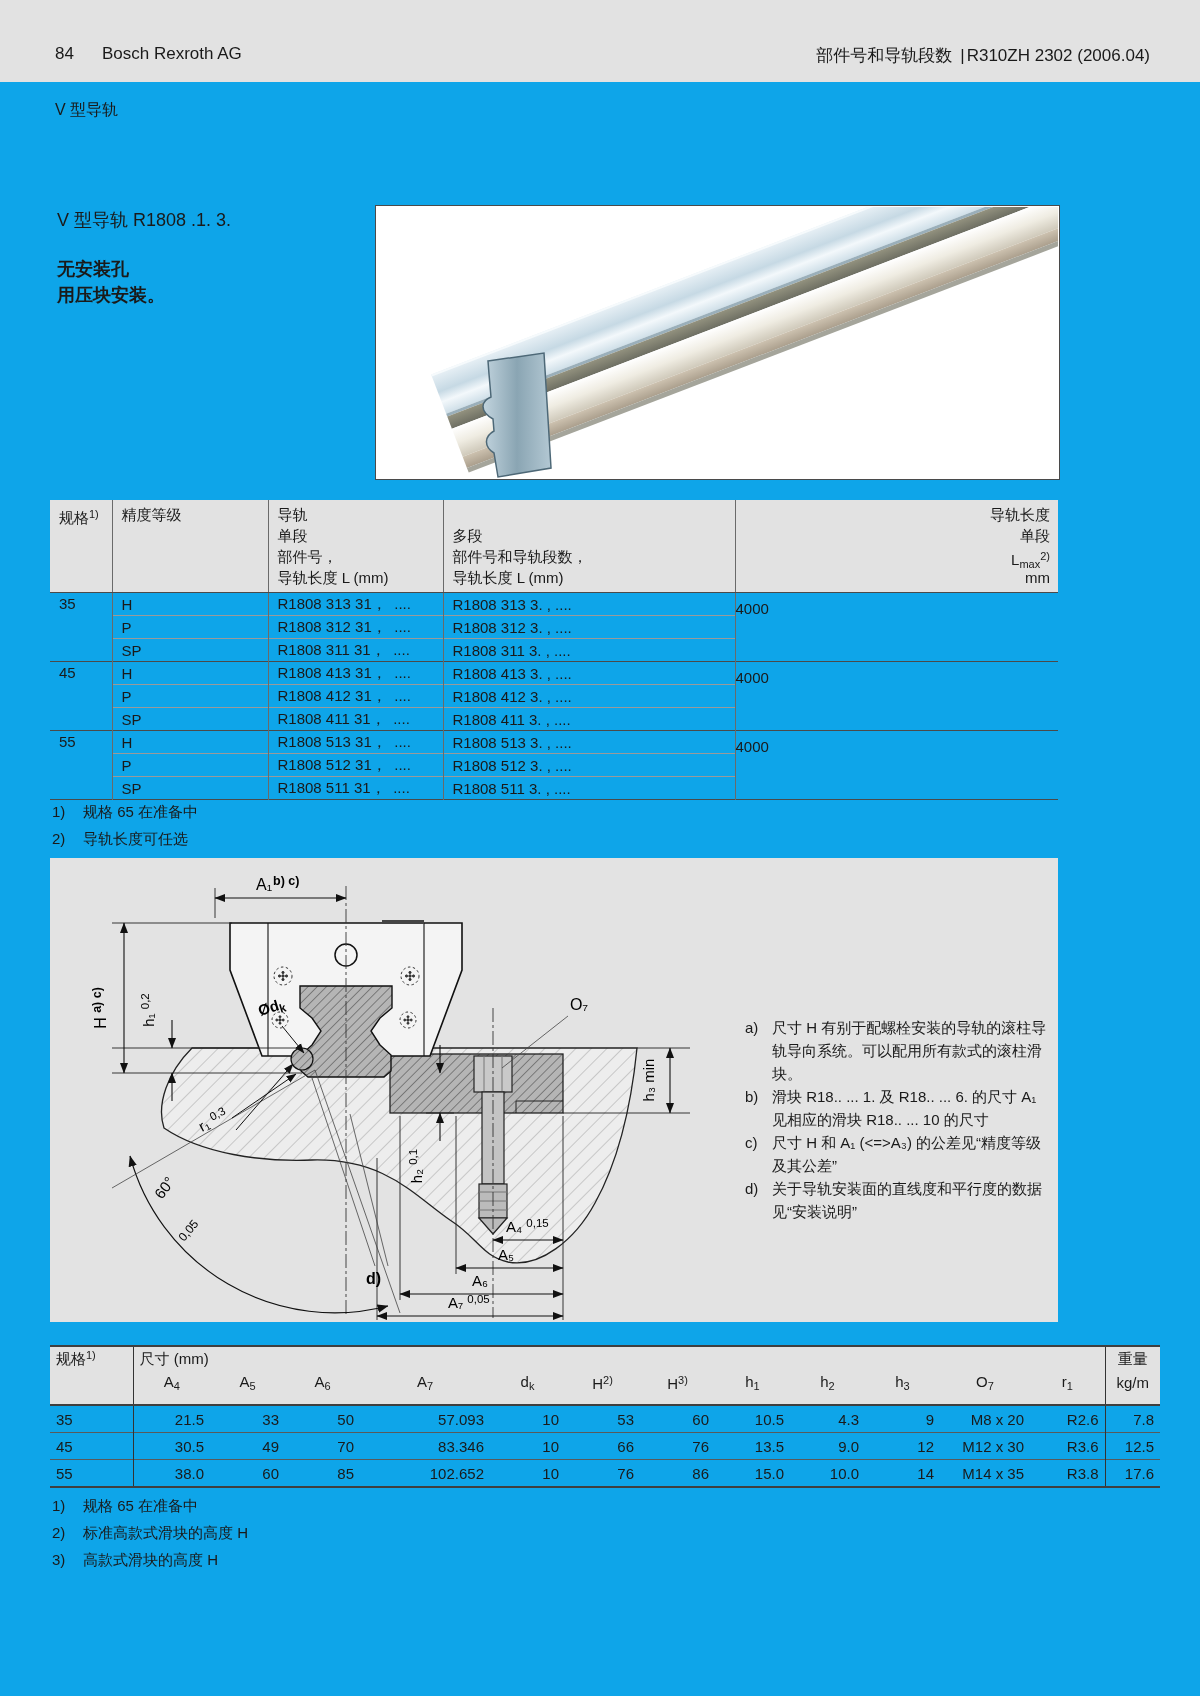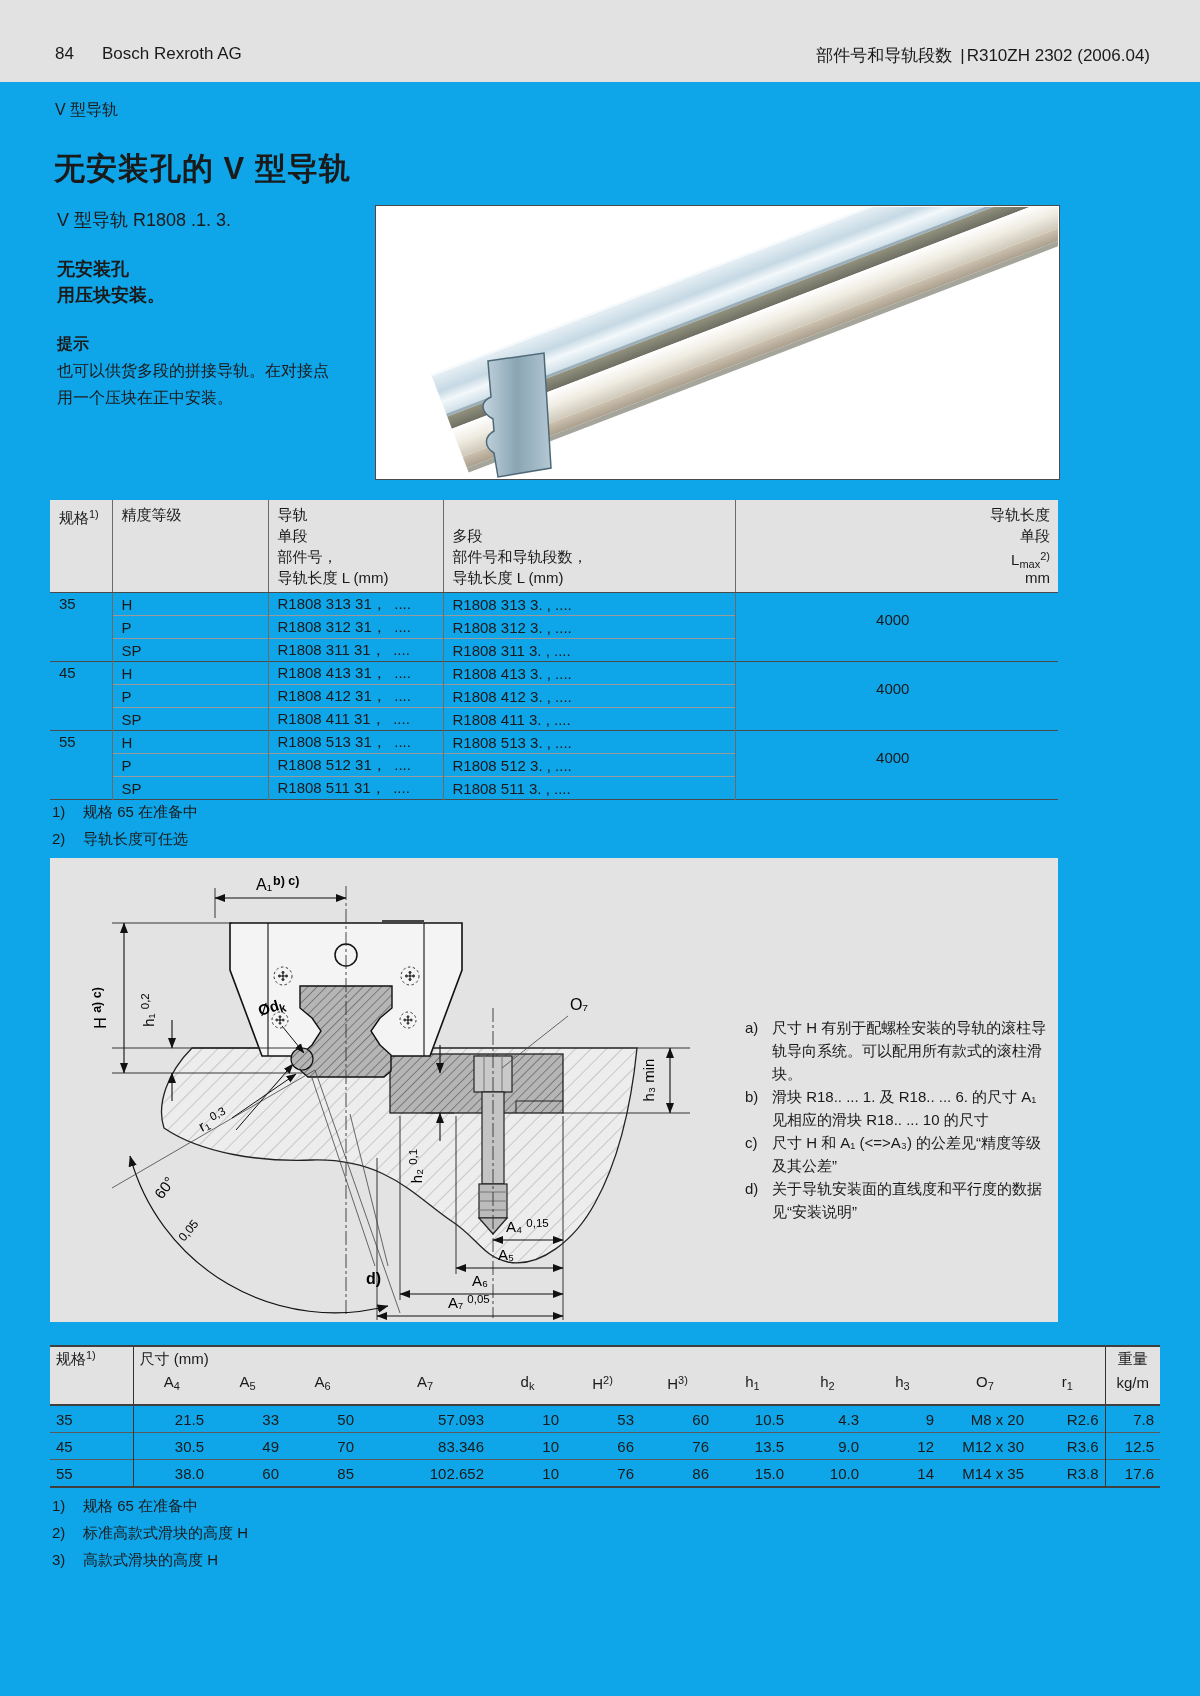--- a/index.html
+++ b/index.html
@@ -25,21 +25,21 @@
   sub{font-size:11px;vertical-align:-3px;}
   sup{font-size:11px;vertical-align:5px;}
   
   .t1wrap{position:absolute;left:50px;top:500px;width:1008px;}
   .t1{width:1008px;border-bottom:1.5px solid #4a4a4a;}
   .t1 th{background:#e2e2e2;font-weight:normal;text-align:left;vertical-align:top;
          padding:4px 0 4px 9px;border-bottom:1.5px solid #4a4a4a;}
   .t1 .hl{line-height:21px;height:21px;white-space:nowrap;}
   .t1 th.c5{text-align:right;padding-right:8px;padding-left:0;}
   .t1 td{height:22px;padding:0 0 0 9px;vertical-align:middle;white-space:nowrap;}
-  .t1 td.lmax{text-align:center;padding:16px 8px 0 0;vertical-align:top;line-height:21px;}
+  .t1 td.lmax{text-align:left;padding:5px 8px 0 0;vertical-align:top;line-height:21px;}
   .t1 .vline{border-left:1px solid #6a6a6a;}
   .t1 tr.grp td{border-top:1.5px solid #4a4a4a;}
   .t1 tr.sub td{border-top:1px solid #9a9a9a;}
   .fnotes{position:absolute;font-size:15px;line-height:27px;}
   .fn{display:flex;}
   .fn .fm{width:31px;flex:none;}
   
   .diagram{position:absolute;left:50px;top:858px;width:1008px;height:464px;background:#e3e3e3;}
   .dnotes{position:absolute;left:695px;top:158px;width:306px;font-size:15px;line-height:23px;}
   .dnote{display:flex;margin:0;}
@@ -63,30 +63,24 @@
 
 <div class="page">
 
   <div class="band">
     <span class="pno">84</span>
     <span class="co">Bosch Rexroth AG</span>
     <span class="right"><span>部件号和导轨段数</span><span class="sep">|</span><span>R310ZH 2302 (2006.04)</span></span>
   </div>
 
   <div class="eyebrow">V 型导轨</div>
-  <div class="title">无安装孔的 V 型导轨</div>
   <div class="subtitle">V 型导轨 R1808 .1. 3.</div>
   <div class="desc">
     <div>无安装孔</div>
     <div>用压块安装。</div>
-  </div>
-  <div class="hint">
-    <div class="ht">提示</div>
-    <div>也可以供货多段的拼接导轨。在对接点</div>
-    <div>用一个压块在正中安装。</div>
   </div>
 
   <div class="photo">
     <svg width="683" height="273" viewBox="0 0 683 273">
       <defs>
         <clipPath id="pc">
             <rect x="1" y="1" width="681" height="271"></rect>
           </clipPath>
         <linearGradient id="gTop" x1="0" y1="0" x2="0" y2="1">
           <stop offset="0" stop-color="#e9f1f6"></stop>

